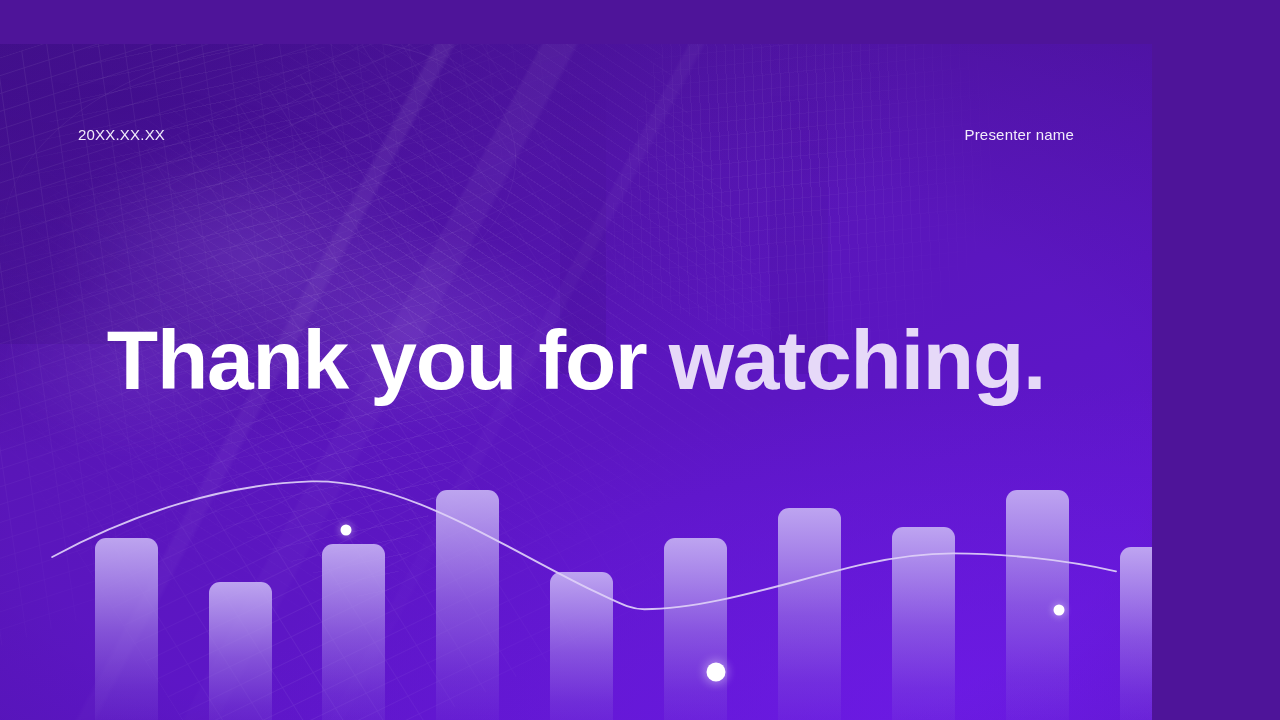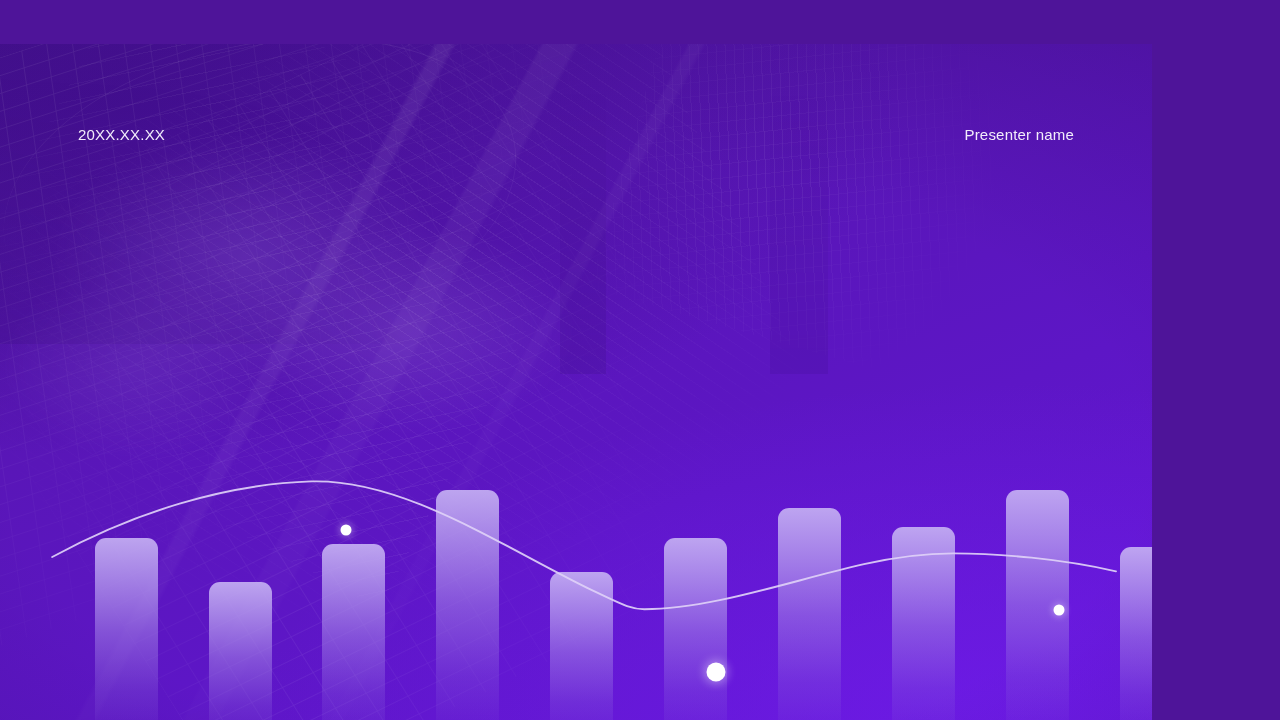--- a/index.html
+++ b/index.html
@@ -225,14 +225,17 @@
         <div class="dot" style="left: 716px; top: 628px; width: 19px; height: 19px;"></div>
         <div class="dot" style="left: 1059px; top: 566px; width: 11px; height: 11px; box-shadow: rgba(255, 255, 255, 0.28) 0px 0px 6px 2px;"></div>
       </div>
   </div>
 
   <div class="header">
     <div class="hdr-date">20XX.XX.XX</div>
     <div class="hdr-presenter">Presenter name</div>
   </div>
 
+  <div class="title-wrap">
+    <h1 class="title"><span class="t-strong">Thank you for </span><span class="t-soft">watching.</span></h1>
+  </div>
 
 </div>
 
 </body></html>

